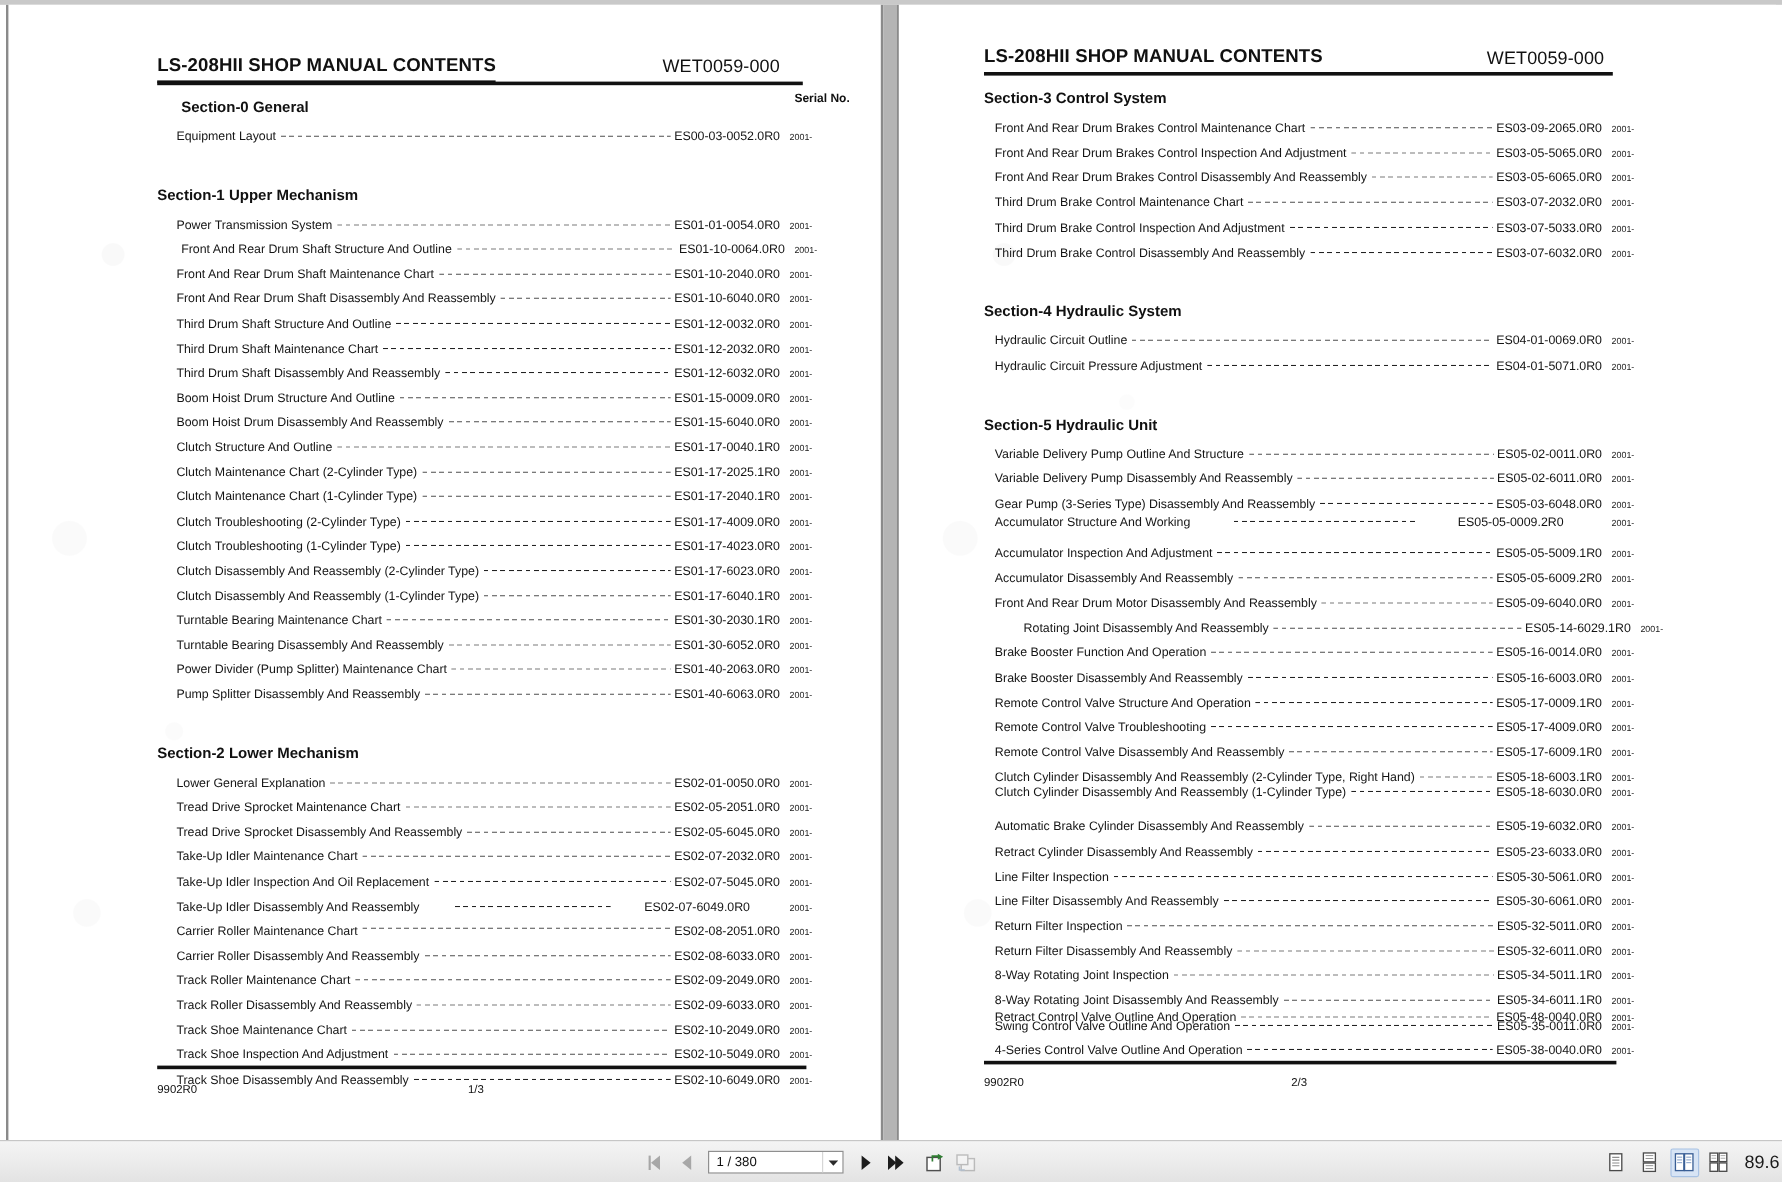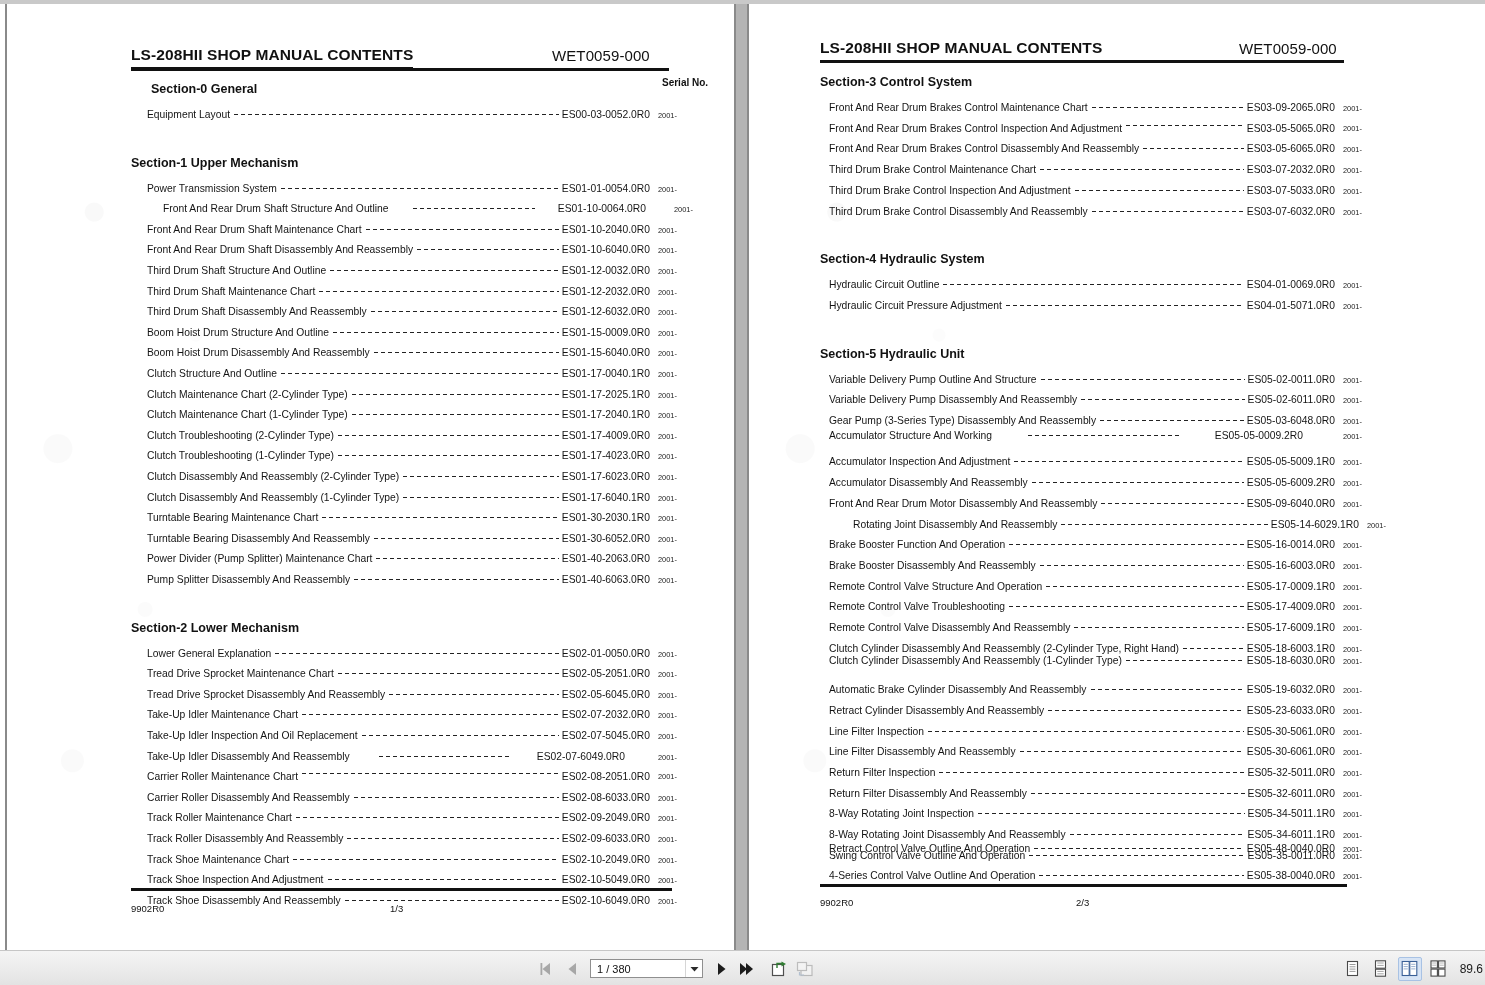--- a/index.html
+++ b/index.html
@@ -122,21 +122,21 @@
   }
   .pagebox input {
     border:none; outline:none; width:86px; height:17px;
     font-family:"Liberation Sans", sans-serif; font-size:11px; color:#111;
     padding-left:6px; background:transparent;
   }
   .pagebox .caret {
     width:20px; height:17px; display:flex; align-items:center; justify-content:center;
     border-left:1px solid #d6d6d6;
   }
-  .zoom-val { font-size:12px; color:#1a1a1a; white-space:nowrap; padding-left:4px; }
+  .zoom-val { font-size:15px; color:#1a1a1a; white-space:nowrap; padding-left:4px; }
 </style>
 </head>
 <body>
 
 <div id="app">
 
   <div class="viewer">
     <div class="top-rule"></div>
 
     <div class="page left">
@@ -153,21 +153,21 @@
             <span class="toc-code">ES00-03-0052.0R0</span>
             <span class="toc-serial">2001-</span>
           </div>
           <div class="section-head" style="left:124px; top:151.6px;">Section-1 Upper Mechanism</div>
           <div class="toc-row" style="left:140px; top:178.6px; width:545px;">
             <span class="toc-label">Power Transmission System</span>
             <span class="toc-leader"></span>
             <span class="toc-code">ES01-01-0054.0R0</span>
             <span class="toc-serial">2001-</span>
           </div>
-          <div class="toc-row" style="left:156px; top:199.2px; width:545px;gap:20px;">
+          <div class="toc-row" style="left:144px; top:199.2px; width:545px;">
             <span class="toc-label">Front And Rear Drum Shaft Structure And Outline</span>
             <span class="toc-leader"></span>
             <span class="toc-code">ES01-10-0064.0R0</span>
             <span class="toc-serial">2001-</span>
           </div>
           <div class="toc-row" style="left:140px; top:219.79999999999998px; width:545px;">
             <span class="toc-label">Front And Rear Drum Shaft Maintenance Chart</span>
             <span class="toc-leader"></span>
             <span class="toc-code">ES01-10-2040.0R0</span>
             <span class="toc-serial">2001-</span>
@@ -367,21 +367,21 @@
       <div class="doc-head doc-title" style="left:71px; top:35px;">LS-208HII SHOP MANUAL CONTENTS</div>
           <div class="rule-under-head" style="left:71px; top:56px; width:524px;"></div>
           <div class="doc-head doc-code" style="left:490px; top:36px;">WET0059-000</div>
           <div class="section-head" style="left:71px; top:71px;">Section-3 Control System</div>
           <div class="toc-row" style="left:80px; top:98px; width:548px;">
             <span class="toc-label">Front And Rear Drum Brakes Control Maintenance Chart</span>
             <span class="toc-leader"></span>
             <span class="toc-code">ES03-09-2065.0R0</span>
             <span class="toc-serial">2001-</span>
           </div>
-          <div class="toc-row" style="left:80px; top:118.7px; width:548px;align-items:center;">
+          <div class="toc-row" style="left:80px; top:118.7px; width:548px;">
             <span class="toc-label">Front And Rear Drum Brakes Control Inspection And Adjustment</span>
             <span class="toc-leader"></span>
             <span class="toc-code">ES03-05-5065.0R0</span>
             <span class="toc-serial">2001-</span>
           </div>
           <div class="toc-row" style="left:80px; top:139.4px; width:548px;">
             <span class="toc-label">Front And Rear Drum Brakes Control Disassembly And Reassembly</span>
             <span class="toc-leader"></span>
             <span class="toc-code">ES03-05-6065.0R0</span>
             <span class="toc-serial">2001-</span>

